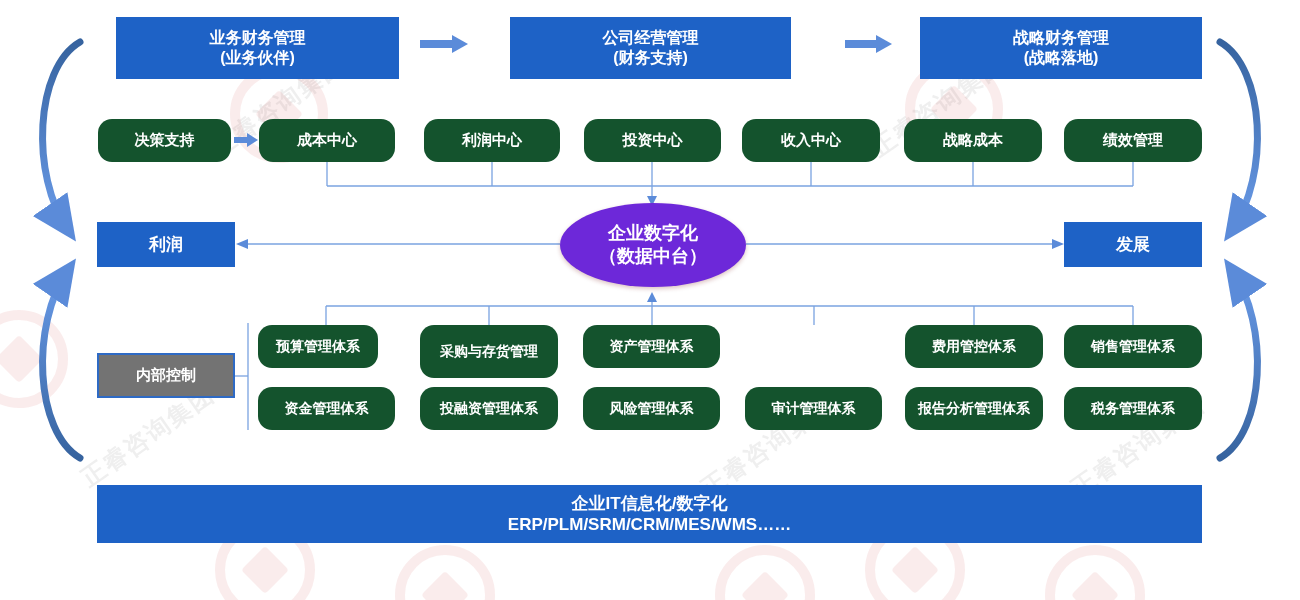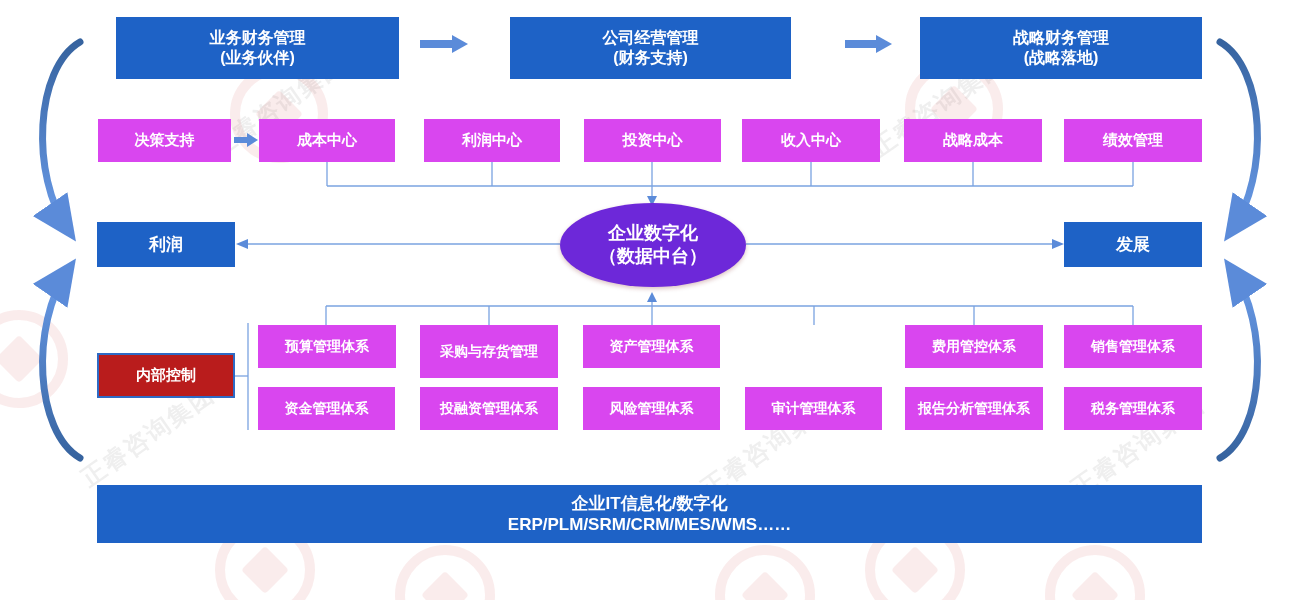--- a/index.html
+++ b/index.html
@@ -2,22 +2,22 @@
 <html><head>
 <meta charset="utf-8">
 <style>
   html,body{margin:0;padding:0;background:#ffffff;}
   body{font-family:"Liberation Sans","DejaVu Sans",sans-serif;}
   .stage{position:relative;width:1300px;height:600px;background:#ffffff;overflow:hidden;}
   .abs{position:absolute;box-sizing:border-box;}
   .box{display:flex;flex-direction:column;align-items:center;justify-content:center;
        color:#ffffff;font-weight:bold;text-align:center;line-height:1.25;z-index:2;}
   .box-dark{background:#1e62c6;}
-  .box-light{background:#d946ef;}
-  .box-light-bordered{background:#b91c1c;border:2px solid #2e6ac5;}
+  .box-light{background:#14532d;border-radius:14px;}
+  .box-light-bordered{background:#737373;border:2px solid #2e6ac5;}
   .t16{font-size:16px;}
   .t15{font-size:15px;}
   .t14{font-size:14px;}
   .t17{font-size:17px;}
   .hub{background:#6d28d9;border-radius:50%;display:flex;flex-direction:column;align-items:center;
        justify-content:center;color:#fff;font-weight:bold;text-align:center;line-height:1.3;
        font-size:18px;z-index:3;box-shadow:0 2px 4px rgba(120,20,20,0.25);}
   svg.overlay{position:absolute;left:0;top:0;z-index:1;}
   
   .wm-ring{position:absolute;border-radius:50%;border:10px solid rgba(210,70,70,0.10);
@@ -149,21 +149,21 @@
 
   <div class="abs box box-dark t17" style="left:97px;top:222px;width:138px;height:45px;">利润</div>
   <div class="abs hub" style="left:560px;top:203px;width:186px;height:84px;">
     <span>企业数字化</span>
     <span>（数据中台）</span>
   </div>
   <div class="abs box box-dark t17" style="left:1064px;top:222px;width:138px;height:45px;">发展</div>
 
   <div class="abs box box-light-bordered t15" style="left:97px;top:353px;width:138px;height:45px;">内部控制</div>
 
-  <div class="abs box box-light t14" style="left:258px;top:325px;width:138px;height:43px;">预算管理体系</div>
+  <div class="abs box box-light t14" style="left:258px;top:325px;width:120px;height:43px;">预算管理体系</div>
   <div class="abs box box-light t14" style="left:420px;top:325px;width:138px;height:53px;">采购与存货管理</div>
   <div class="abs box box-light t14" style="left:583px;top:325px;width:137px;height:43px;">资产管理体系</div>
   <div class="abs box box-light t14" style="left:905px;top:325px;width:138px;height:43px;">费用管控体系</div>
   <div class="abs box box-light t14" style="left:1064px;top:325px;width:138px;height:43px;">销售管理体系</div>
 
   <div class="abs box box-light t14" style="left:258px;top:387px;width:137px;height:43px;">资金管理体系</div>
   <div class="abs box box-light t14" style="left:420px;top:387px;width:138px;height:43px;">投融资管理体系</div>
   <div class="abs box box-light t14" style="left:583px;top:387px;width:137px;height:43px;">风险管理体系</div>
   <div class="abs box box-light t14" style="left:745px;top:387px;width:137px;height:43px;">审计管理体系</div>
   <div class="abs box box-light t14" style="left:1064px;top:387px;width:138px;height:43px;">税务管理体系</div>

